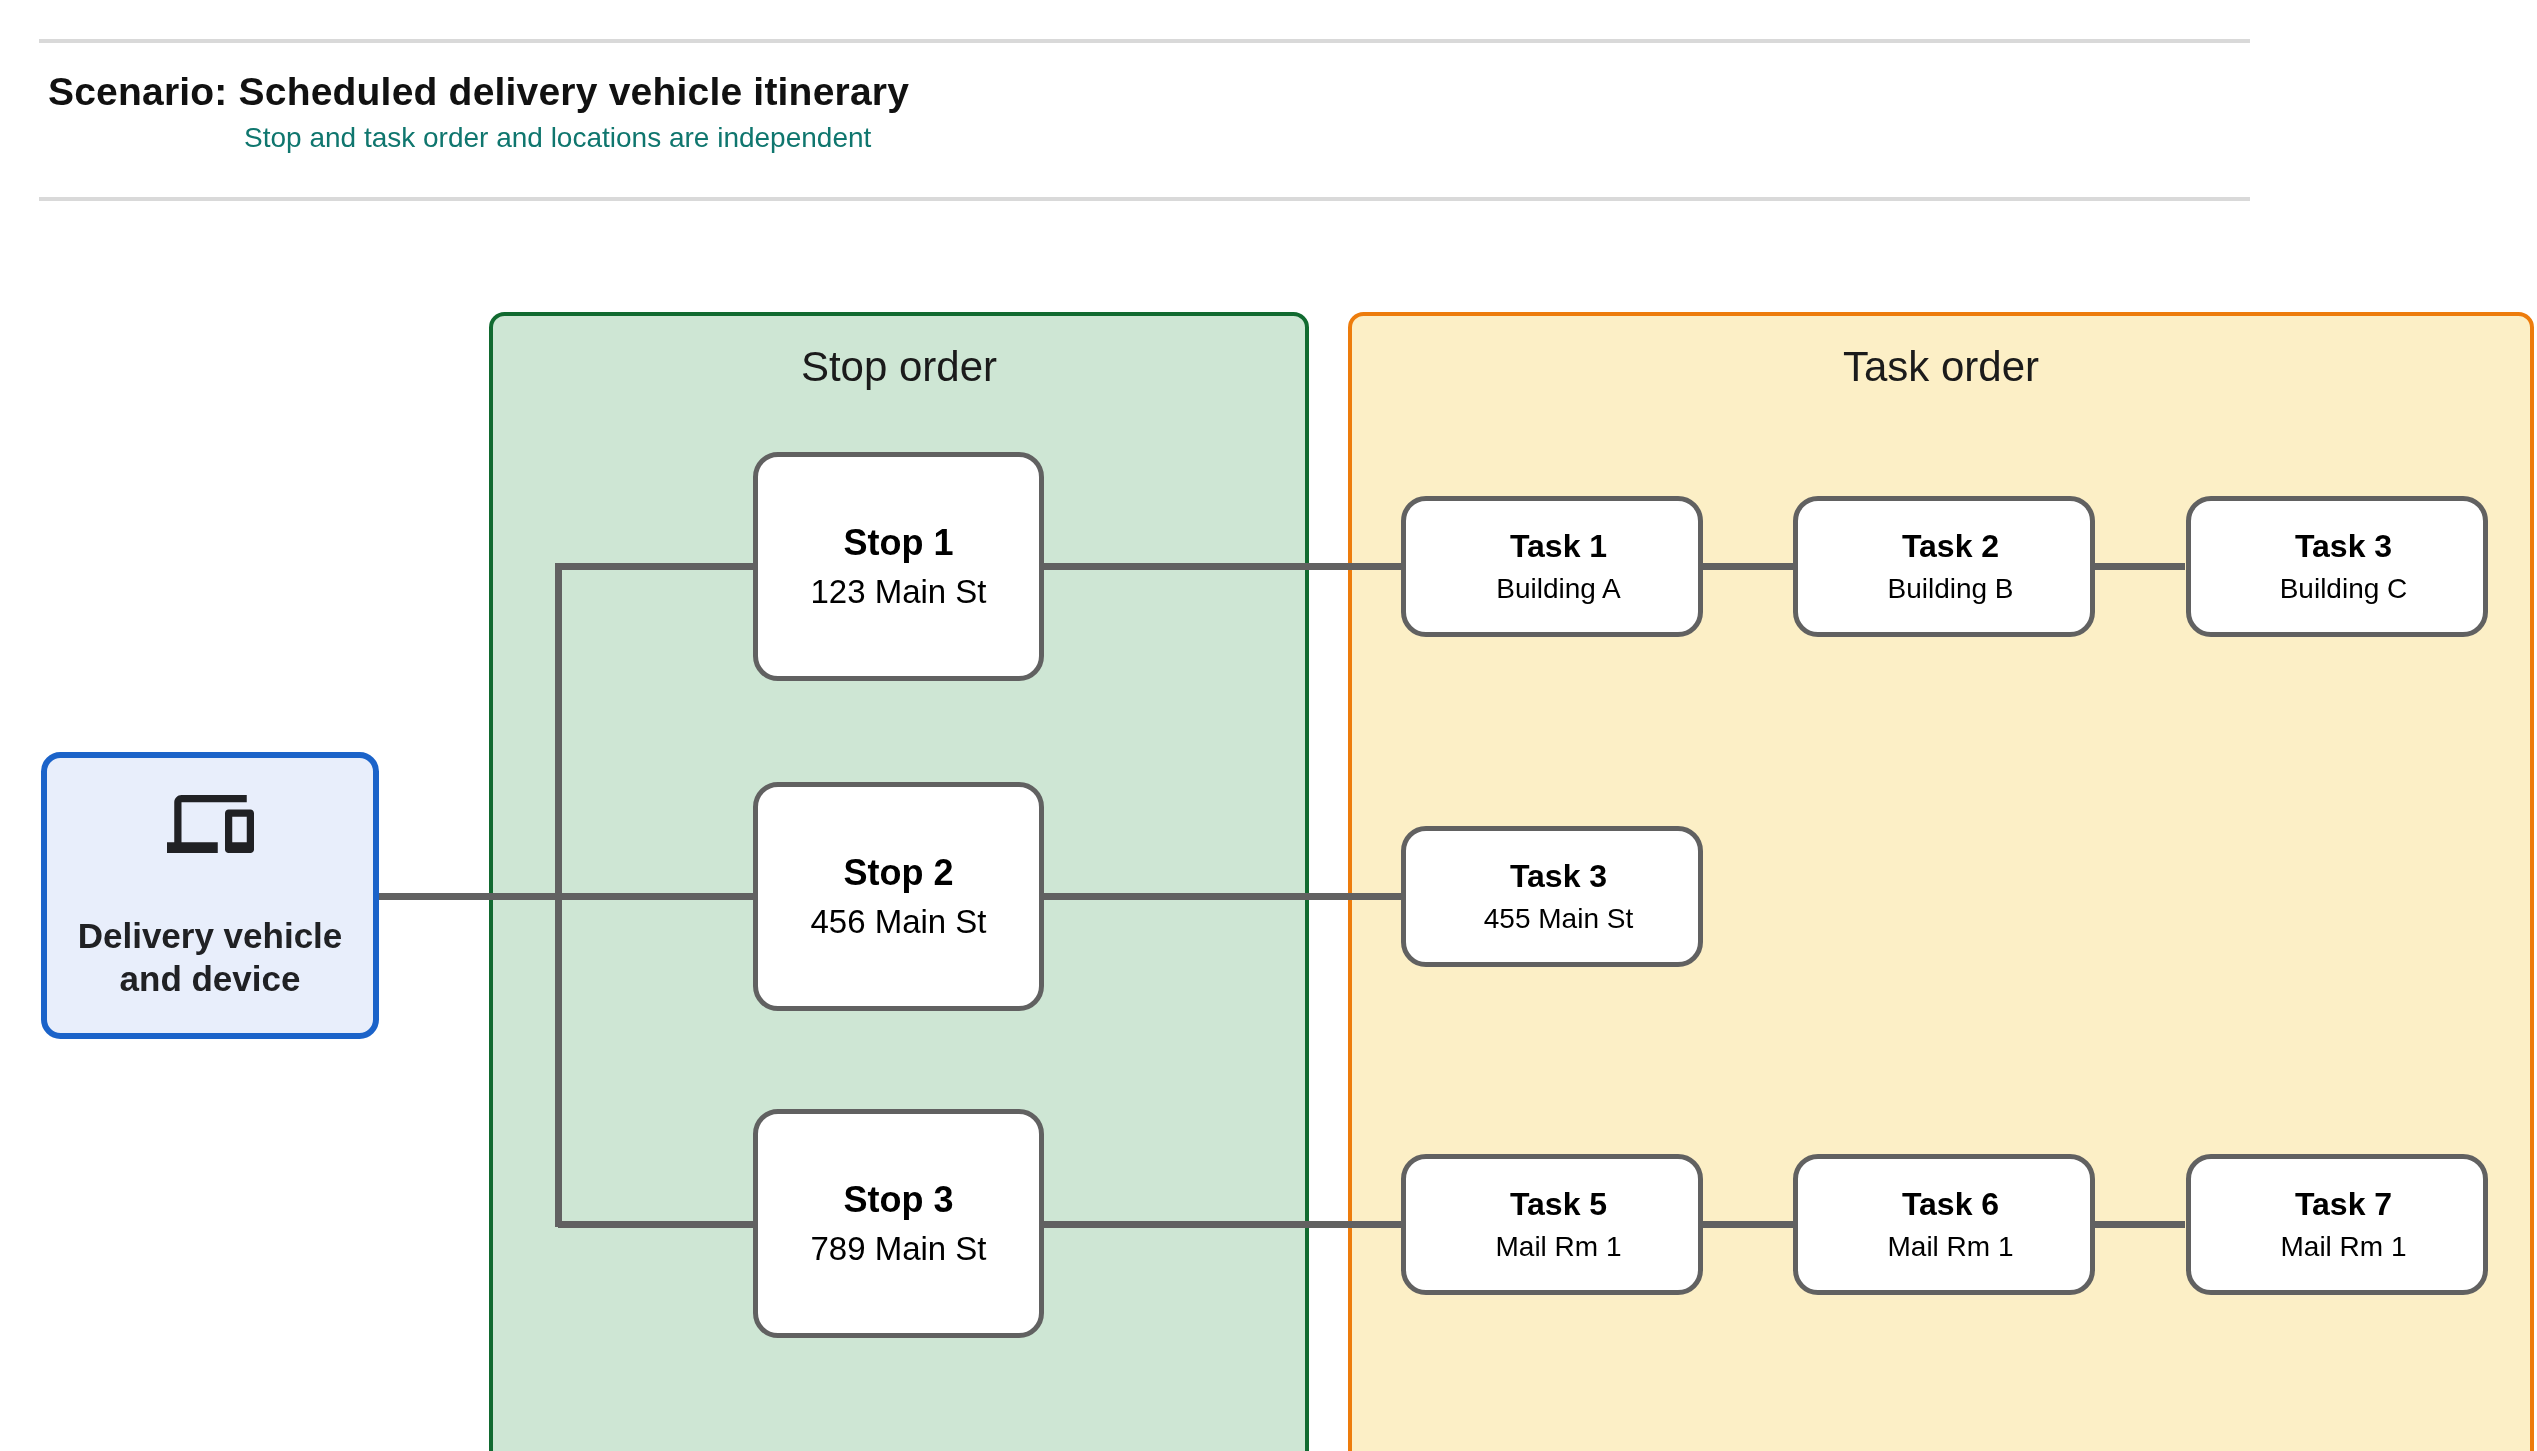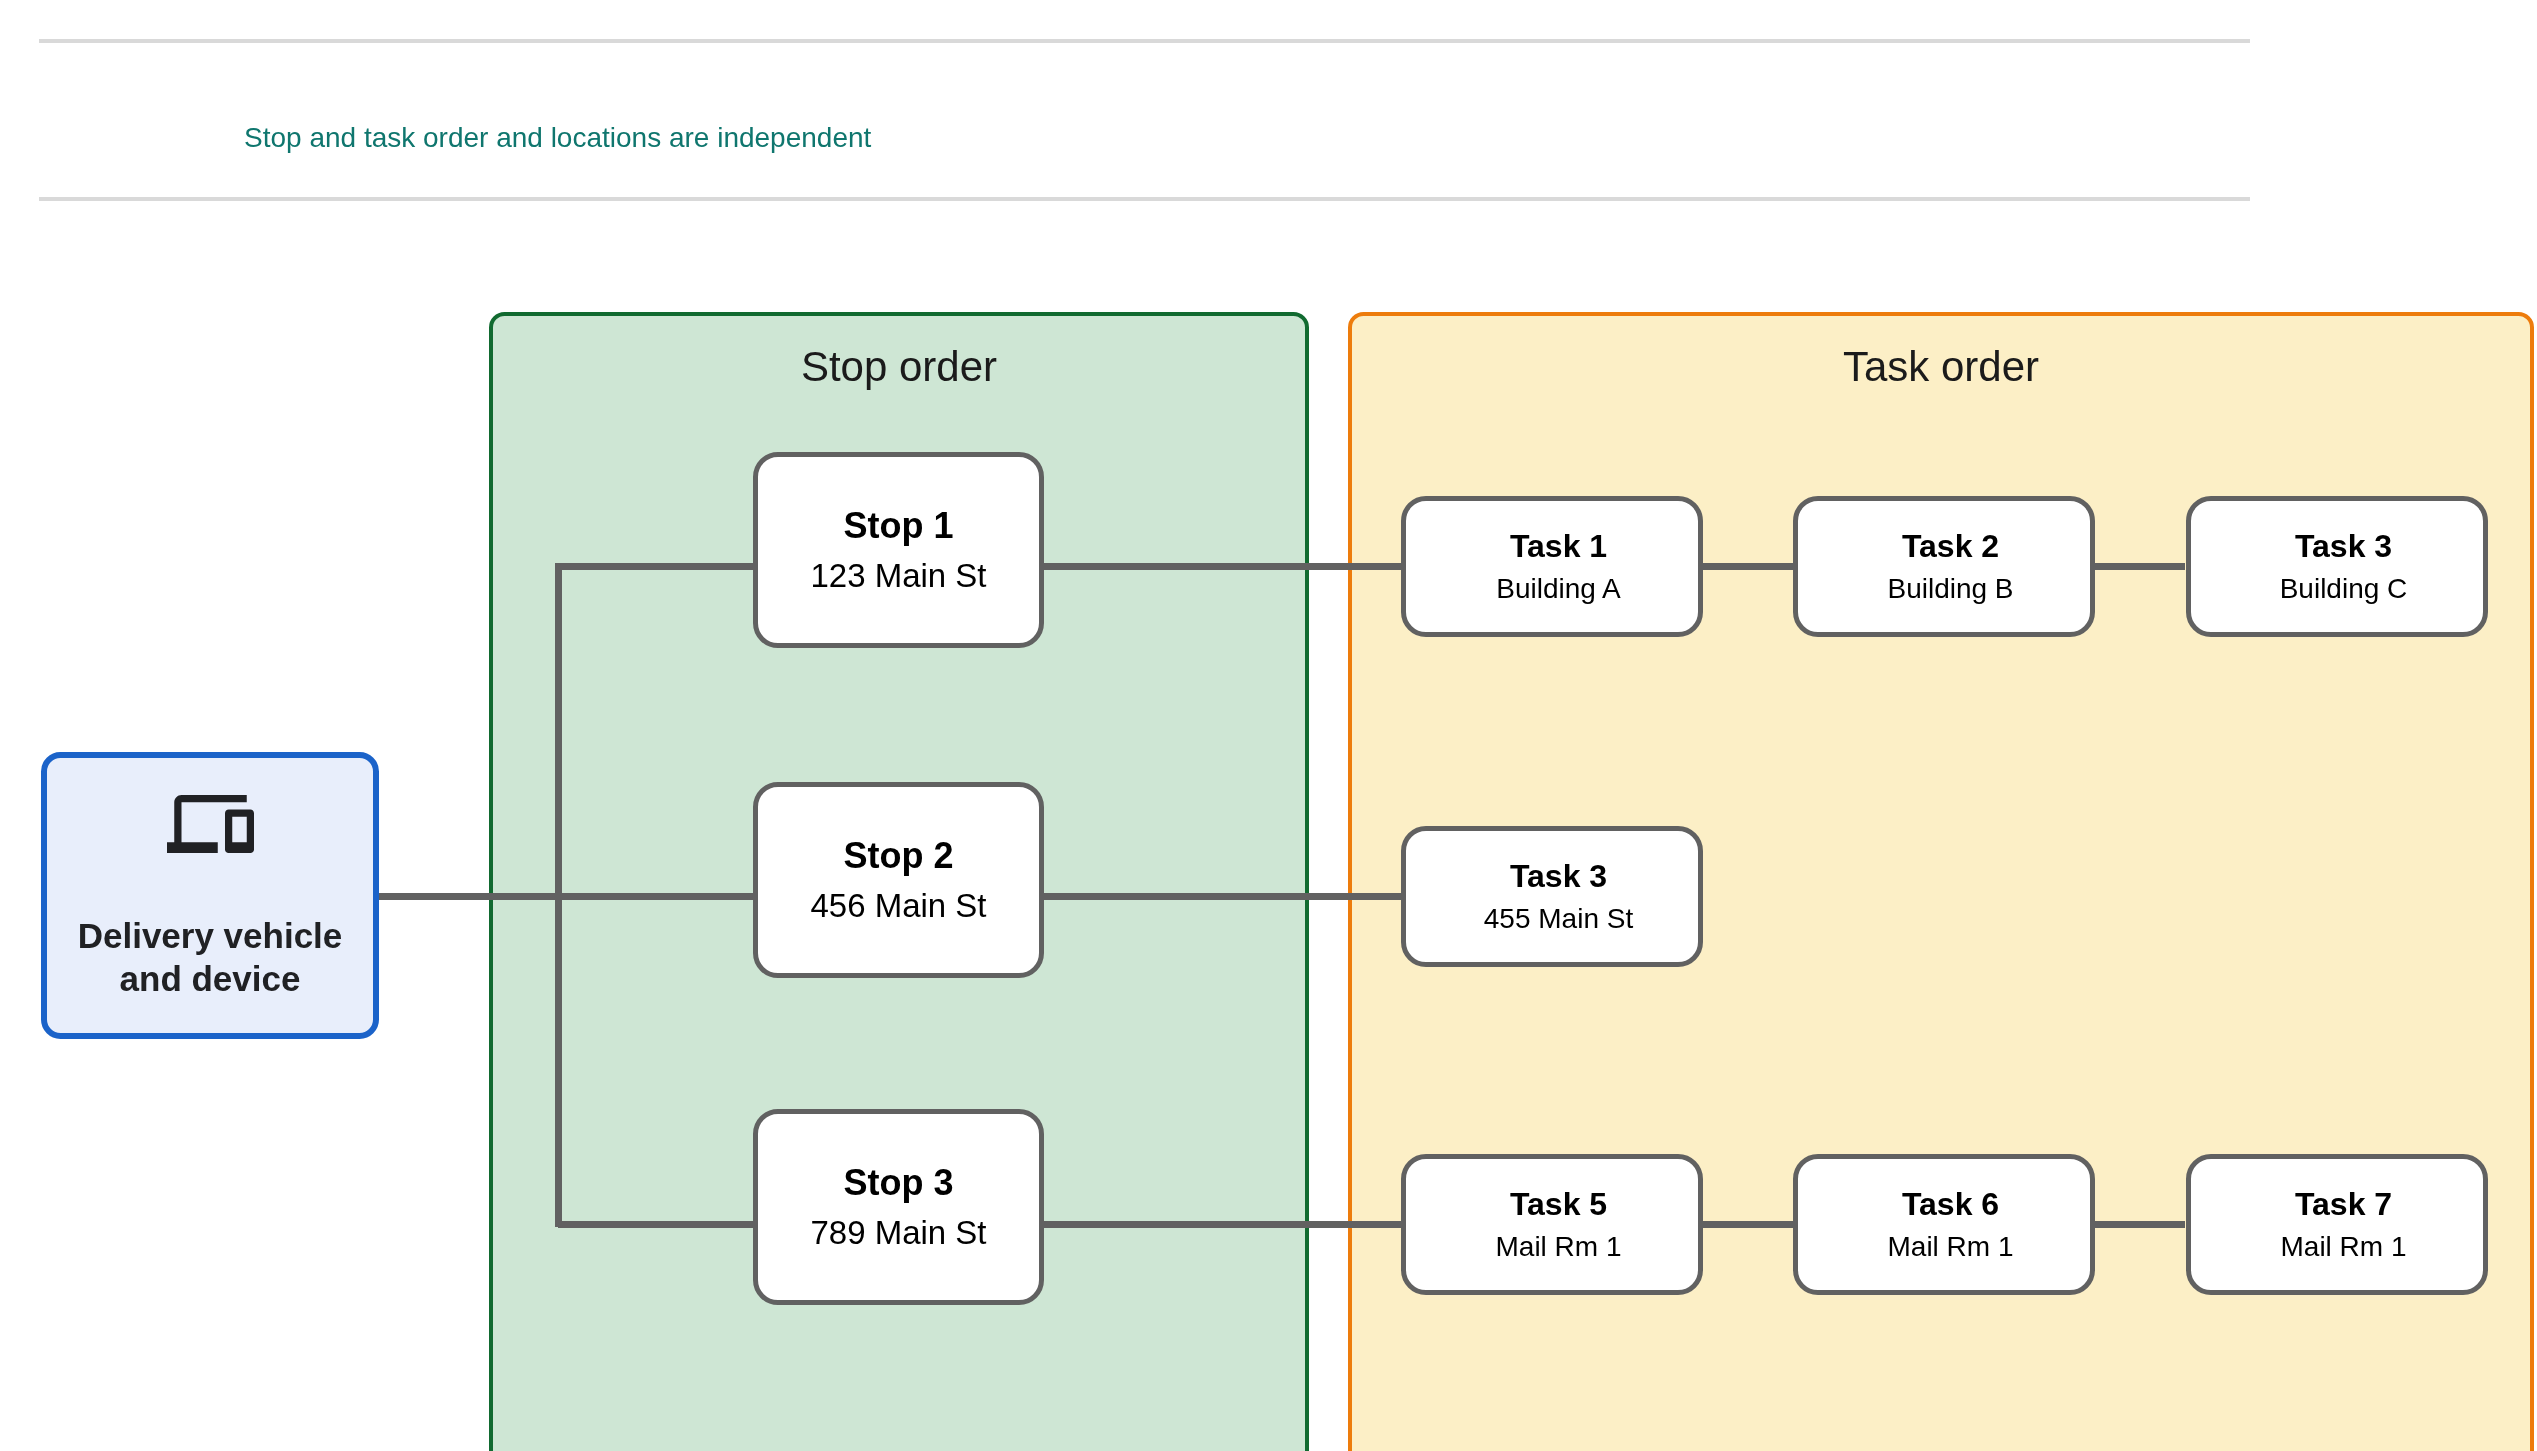--- a/index.html
+++ b/index.html
@@ -37,21 +37,21 @@
   .conn.h{height:6.8px;}
   .conn.v{width:6.8px;}
   .node{
     position:absolute;z-index:3;background:#ffffff;box-sizing:border-box;
     border:5.8px solid var(--node-border,#616161);border-radius:25px;
     display:flex;flex-direction:column;align-items:center;justify-content:center;
     text-align:center;
   }
   .node .node-title{font-weight:bold;color:#000000;}
   .node .node-sub{font-weight:normal;color:#000000;}
-  .stop{left:753px;width:291px;height:196px;gap:9.7px;}
+  .stop{left:753px;width:291px;height:229px;gap:9.7px;}
   .stop .node-title{font-size:36px;}
   .stop .node-sub{font-size:33px;}
   #stop-1{top:452px;} #stop-2{top:782px;} #stop-3{top:1109px;}
   .task{width:302px;height:141px;gap:7.8px;padding-left:13px;}
   .task .node-title{font-size:32px;}
   .task .node-sub{font-size:28px;}
   #task-1,#task-4,#task-5{left:1401px;}
   #task-2,#task-6{left:1793px;}
   #task-3,#task-7{left:2186px;}
   #task-1,#task-2,#task-3{top:496px;}
@@ -67,20 +67,21 @@
     font-size:35px;font-weight:bold;color:#202124;text-align:center;line-height:1.22;
   }
   #vehicle-node svg{display:block;}
 </style>
 </head>
 <body>
 
 <div id="canvas">
 
   <div class="rule" id="rule-top"></div>
+  <div class="page-title">Scenario: Scheduled delivery vehicle itinerary</div>
   <div class="page-subtitle">Stop and task order and locations are independent</div>
   <div class="rule" id="rule-bottom"></div>
 
   <div class="panel" id="stop-panel">
     <div class="panel-title">Stop order</div>
   </div>
   <div class="panel" id="task-panel">
     <div class="panel-title">Task order</div>
   </div>
 

